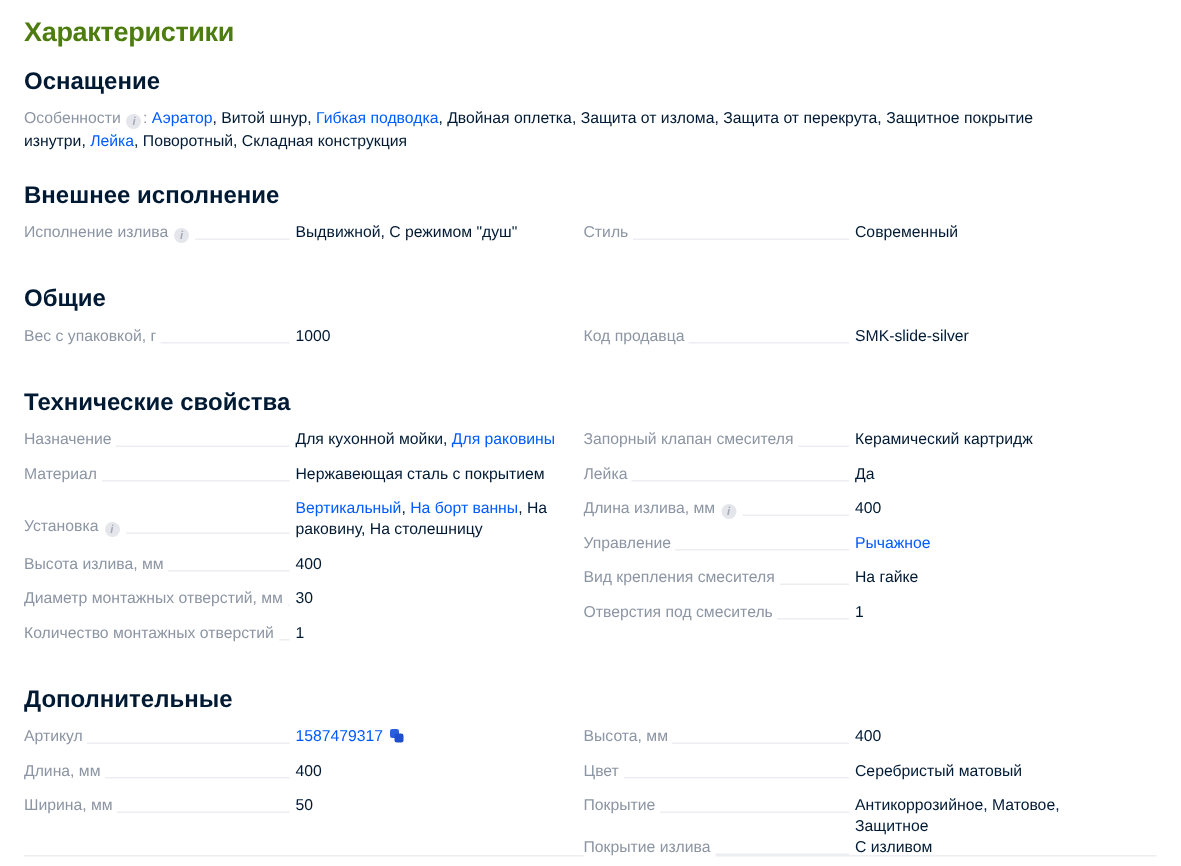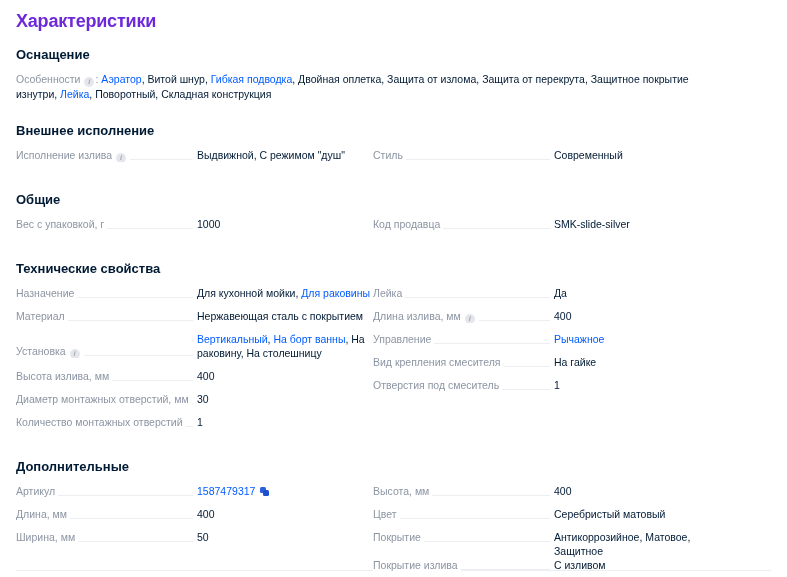--- a/index.html
+++ b/index.html
@@ -20,33 +20,33 @@
     position: relative;
     width: 787px;
     height: 577px;
     box-sizing: border-box;
     padding: 0;
   }
 
   .page-title {
     font-size: 18px;
     font-weight: bold;
-    color: #6d28d9;
+    color: #4d7c0f;
     letter-spacing: -0.2px;
     margin: 0;
     padding: 10px 0 0 16px;
     line-height: 22px;
   }
 
   .section {
     padding: 0 16px;
   }
 
   .section-title {
-    font-size: 13px;
+    font-size: 16px;
     font-weight: bold;
     color: #001a34;
     line-height: 14px;
     margin: 0;
     padding: 0;
   }
 
   
   .features-block {
     display: block;
@@ -88,20 +88,21 @@
   .cols {
     position: relative;
     display: flex;
     gap: 0;
   }
   .col {
     width: 357px;
     flex: 0 0 357px;
   }
   .col.right {
+    margin-left: 16px;
   }
 
   .row {
     display: flex;
     align-items: flex-start;
     font-size: 10.5px;
     line-height: 14px;
     min-height: 23px;
     padding: 0;
   }
@@ -287,20 +288,27 @@
                 <span class="leader"></span>
                 <span class="label">Количество монтажных отверстий</span>
               </div>
               <div class="value"><span>1</span></div>
             </div>
           </div>
           <div class="col right">
             <div class="row">
               <div class="label-wrap">
                 <span class="leader"></span>
+                <span class="label">Запорный клапан смесителя</span>
+              </div>
+              <div class="value"><span>Керамический картридж</span></div>
+            </div>
+            <div class="row">
+              <div class="label-wrap">
+                <span class="leader"></span>
                 <span class="label">Лейка</span>
               </div>
               <div class="value"><span>Да</span></div>
             </div>
             <div class="row">
               <div class="label-wrap">
                 <span class="leader"></span>
                 <span class="label">Длина излива, мм <span class="info-icon">i</span></span>
               </div>
               <div class="value"><span>400</span></div>

